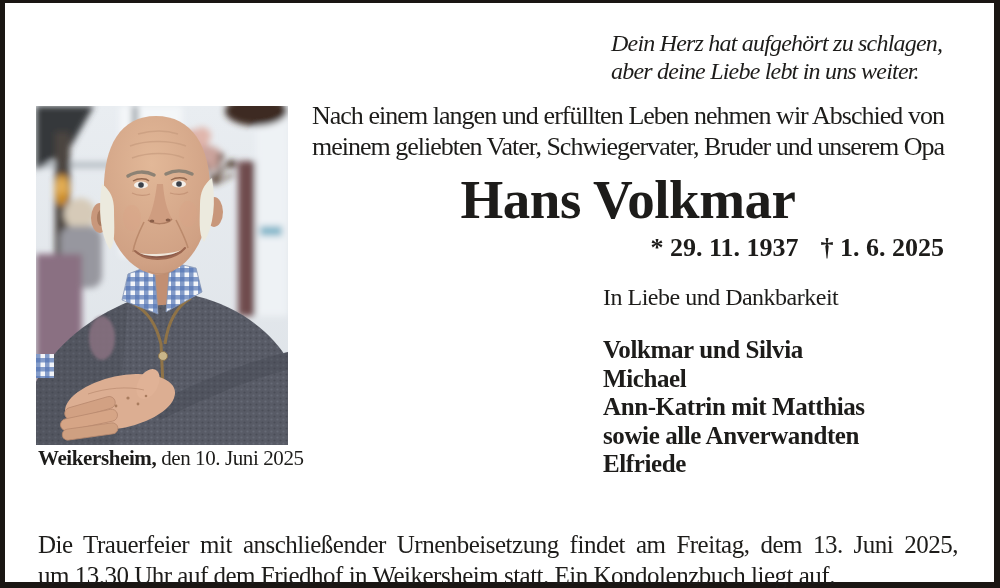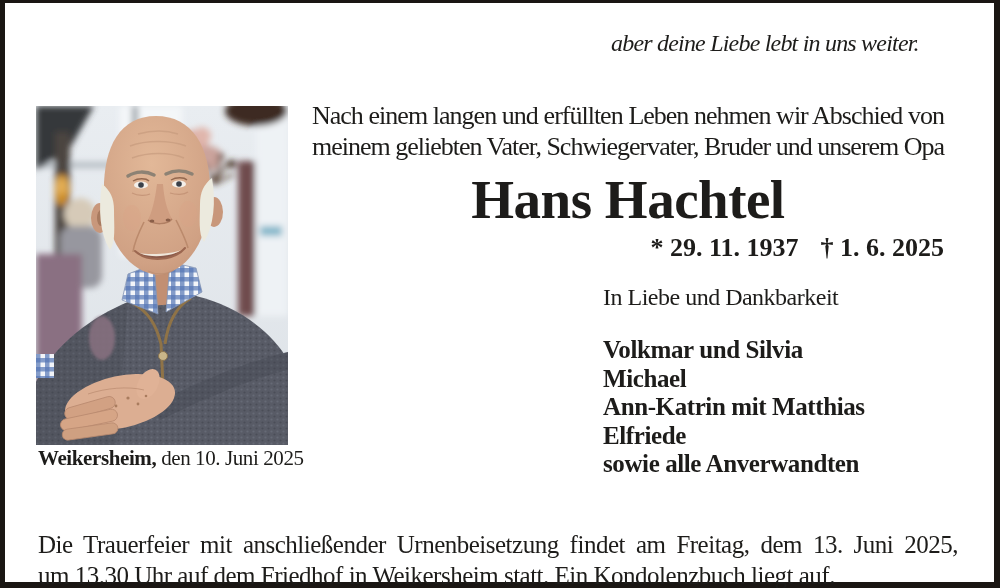--- a/index.html
+++ b/index.html
@@ -37,20 +37,21 @@
   
   .funeral{left:38px;top:498px;width:920px;font-size:25px;line-height:30.5px;letter-spacing:-0.5px;margin-top:32px;}
 </style>
 </head>
 <body>
 
 <div class="stage">
   <div class="paper"></div>
 
   <div class="abs epigraph">
+    <div>Dein Herz hat aufgehört zu schlagen,</div>
     <div>aber deine Liebe lebt in uns weiter.</div>
   </div>
 
   <figure class="abs photo">
     <svg width="252" height="339" viewBox="0 0 252 339" xmlns="http://www.w3.org/2000/svg">
       <defs>
         <linearGradient id="bgGrad" x1="0" y1="0" x2="0" y2="1">
           <stop offset="0" stop-color="#e9edf1"></stop>
             <stop offset="1" stop-color="#dde2e7"></stop>
         </linearGradient>
@@ -169,34 +170,34 @@
       <ellipse cx="96" cy="112" rx="9" ry="13" fill="#d9a488" opacity="0.35"></ellipse>
       <ellipse cx="152" cy="108" rx="9" ry="13" fill="#d9a488" opacity="0.35"></ellipse>
     </svg>
   </figure>
 
   <div class="abs intro">
     <div class="jline">Nach einem langen und erfüllten Leben nehmen wir Abschied von</div>
     <div class="jline">meinem geliebten Vater, Schwiegervater, Bruder und unserem Opa</div>
   </div>
 
-  <h1 class="abs name">Hans Hachtel</h1>
+  <h1 class="abs name">Hans Volkmar</h1>
 
   <div class="abs dates">
     <span>* 29. 11. 1937</span><span class="gap"></span><span>† 1. 6. 2025</span>
   </div>
 
   <div class="abs farewell">In Liebe und Dankbarkeit</div>
 
   <div class="abs mourners">
     <div>Volkmar und Silvia</div>
     <div>Michael</div>
     <div>Ann-Katrin mit Matthias</div>
+    <div>sowie alle Anverwandten</div>
     <div>Elfriede</div>
-    <div>sowie alle Anverwandten</div>
   </div>
 
   <div class="abs dateline">
     <span class="place">Weikersheim,</span><span> den 10. Juni 2025</span>
   </div>
 
   <div class="abs funeral">
     <div class="jline">Die Trauerfeier mit anschließender Urnenbeisetzung findet am Freitag, dem 13. Juni 2025,</div>
     <div>um 13.30 Uhr auf dem Friedhof in Weikersheim statt. Ein Kondolenzbuch liegt auf.</div>
   </div>

